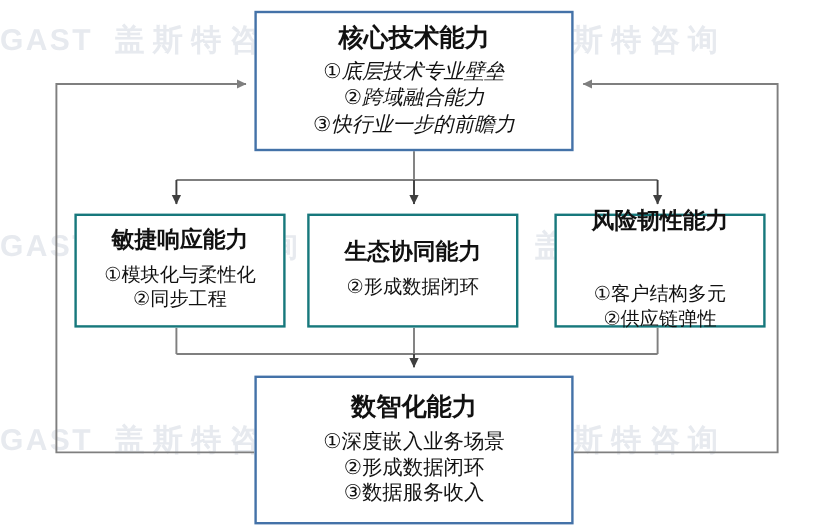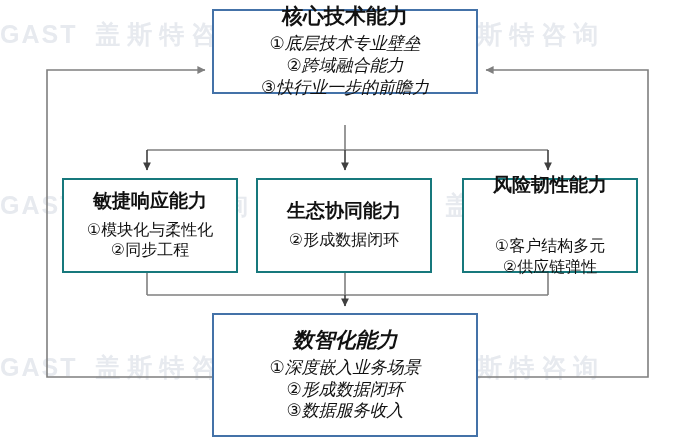--- a/index.html
+++ b/index.html
@@ -78,36 +78,36 @@
     display: flex;
     flex-direction: column;
     align-items: center;
     color: #111111;
     line-height: 1.28;
     text-align: center;
   }
 
   
   #node-core {
-    left: 212px; top: 9px; width: 266px; height: 85px;
+    left: 212px; top: 9px; width: 266px; height: 117px;
   }
   #node-core .node-title { font-size: 21px; margin-bottom: 5px; }
   #node-core .node-items { font-size: 17px; font-style: italic; }
 
   
   .node.mid { top: 178px; width: 176px; height: 95px; }
   #node-agile { left: 62px; }
   #node-eco   { left: 256px; }
   #node-risk  { left: 462px; gap: 33px; }
   .node.mid .node-title { font-size: 19px; margin-bottom: 8px; }
   .node.mid .node-items { font-size: 16px; }
 
   
   #node-digital {
-    left: 212px; top: 313px; width: 266px; height: 124px; font-style: italic;
+    left: 212px; top: 313px; width: 266px; height: 124px;
   }
   #node-digital .node-title { font-size: 21px; margin-bottom: 5px; }
   #node-digital .node-items { font-size: 17px; justify-content: space-between; }
 </style>
 </head>
 <body>
 
 <div id="canvas">
 
   <div class="wm-layer">

